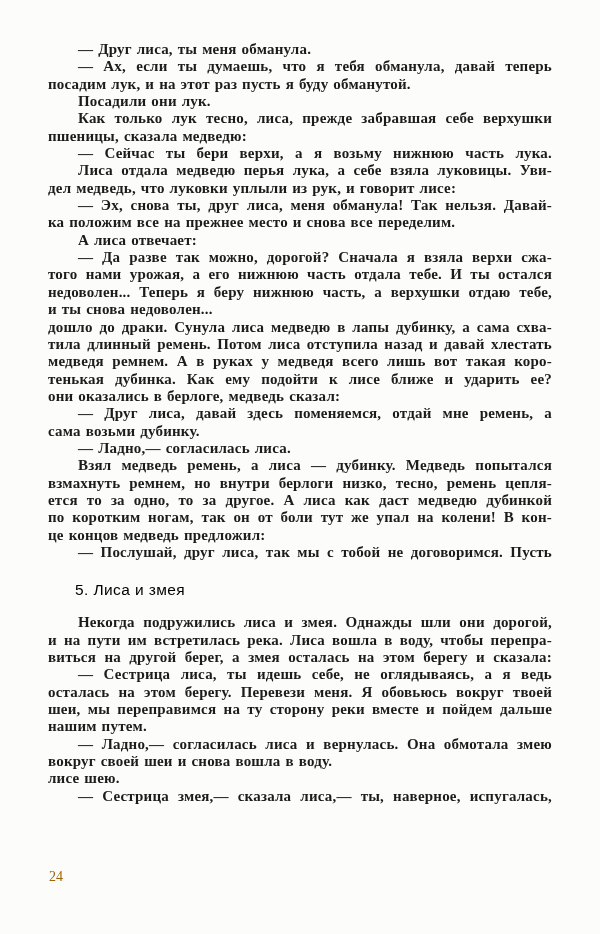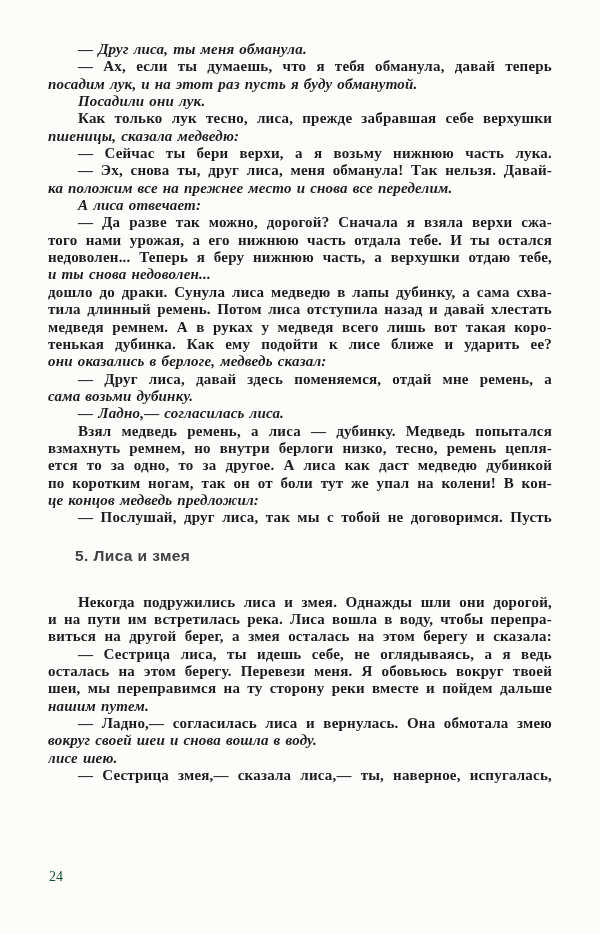--- a/index.html
+++ b/index.html
@@ -27,38 +27,38 @@
     font-size: 15px;
     line-height: 17.35px;
     height: 17.35px;
     overflow: hidden;
     text-align: justify;
     text-align-last: justify;
     letter-spacing: 0.2px;
     word-spacing: 1px;
     white-space: normal;
   }
-  .line.last { text-align-last: left; font-style: italic; }
+  .line.last { text-align-last: left; }
   .line.indent { text-indent: 30px; }
   .heading {
     font-family: "Liberation Sans", "DejaVu Sans", sans-serif;
-    font-weight: 700;
+    font-weight: 400;
     font-size: 15.5px;
     line-height: 20px;
-    margin: 19px 0 28px 27px;
+    margin: 19px 0 14px 27px;
     letter-spacing: 0.4px;
-    color: #404040;
+    color: #000000;
   }
   .page-number {
     position: absolute;
     left: 49px; top: 869px;
     font-family: "Liberation Serif", "DejaVu Serif", serif;
     font-weight: 400;
     font-size: 14px;
-    color: #14532d;
+    color: #a16207;
   }
 </style>
 </head>
 <body>
 
 <div class="page">
   <div class="content" id="page-content">
       <div class="para">
         <div class="line indent last">— Друг лиса, ты меня обманула.</div>
       </div>
@@ -68,20 +68,24 @@
       </div>
       <div class="para">
         <div class="line indent last">Посадили они лук.</div>
       </div>
       <div class="para">
         <div class="line indent">Как только лук тесно, лиса, прежде забравшая себе верхушки</div>
         <div class="line last">пшеницы, сказала медведю:</div>
       </div>
       <div class="para">
         <div class="line indent">— Сейчас ты бери верхи, а я возьму нижнюю часть лука.</div>
+      </div>
+      <div class="para">
+        <div class="line indent">Лиса отдала медведю перья лука, а себе взяла луковицы. Уви-</div>
+        <div class="line last">дел медведь, что луковки уплыли из рук, и говорит лисе:</div>
       </div>
       <div class="para">
         <div class="line indent">— Эх, снова ты, друг лиса, меня обманула! Так нельзя. Давай-</div>
         <div class="line last">ка положим все на прежнее место и снова все переделим.</div>
       </div>
       <div class="para">
         <div class="line indent last">А лиса отвечает:</div>
       </div>
       <div class="para">
         <div class="line indent">— Да разве так можно, дорогой? Сначала я взяла верхи сжа-</div>

